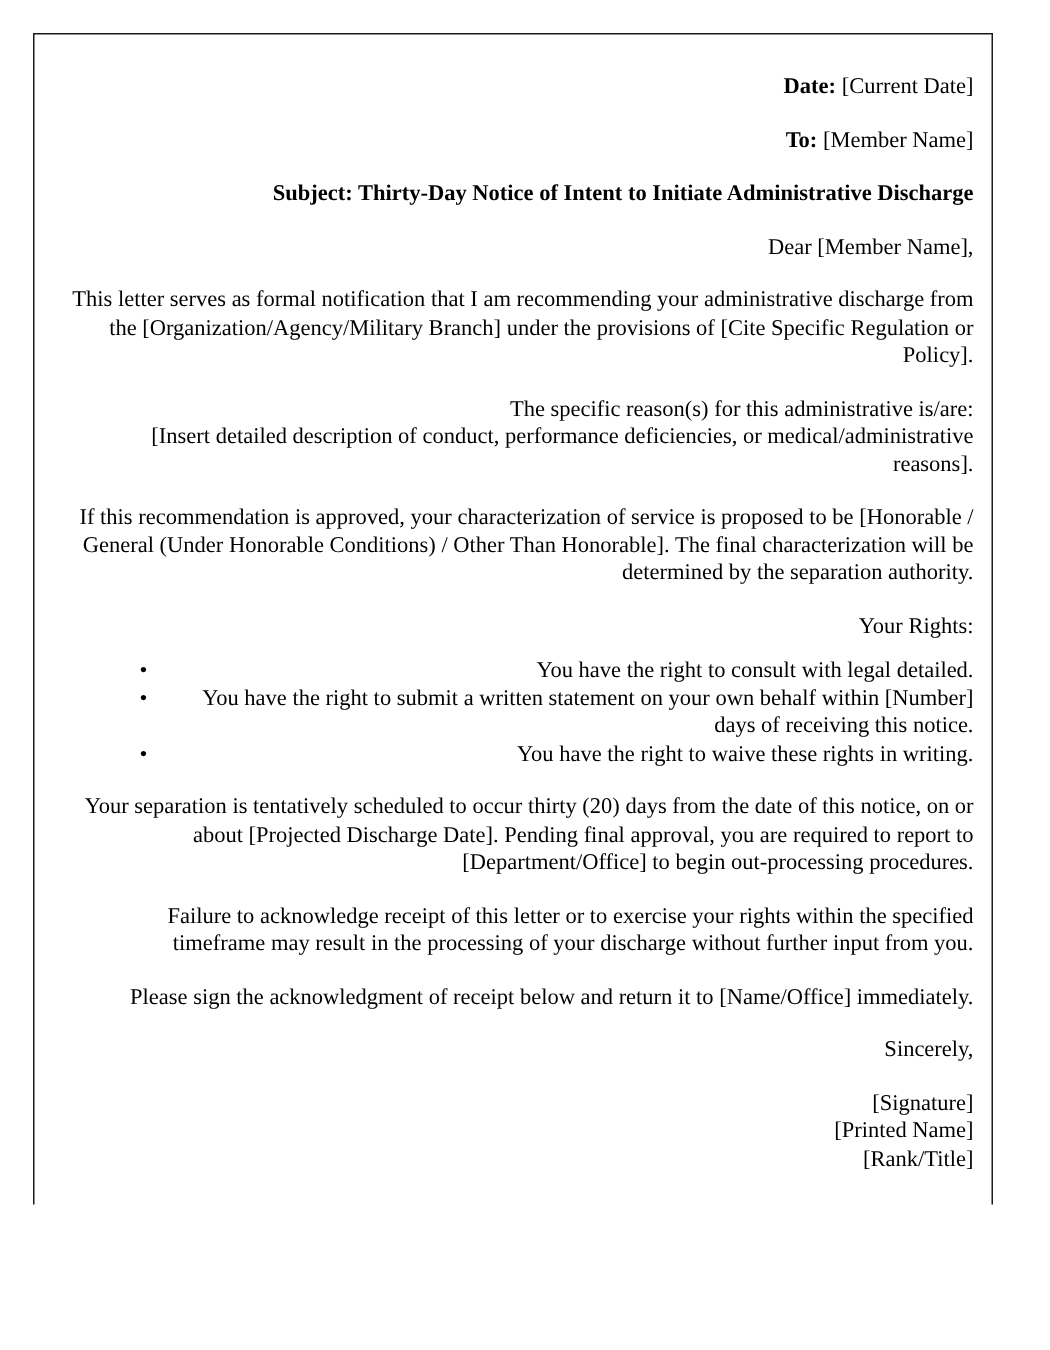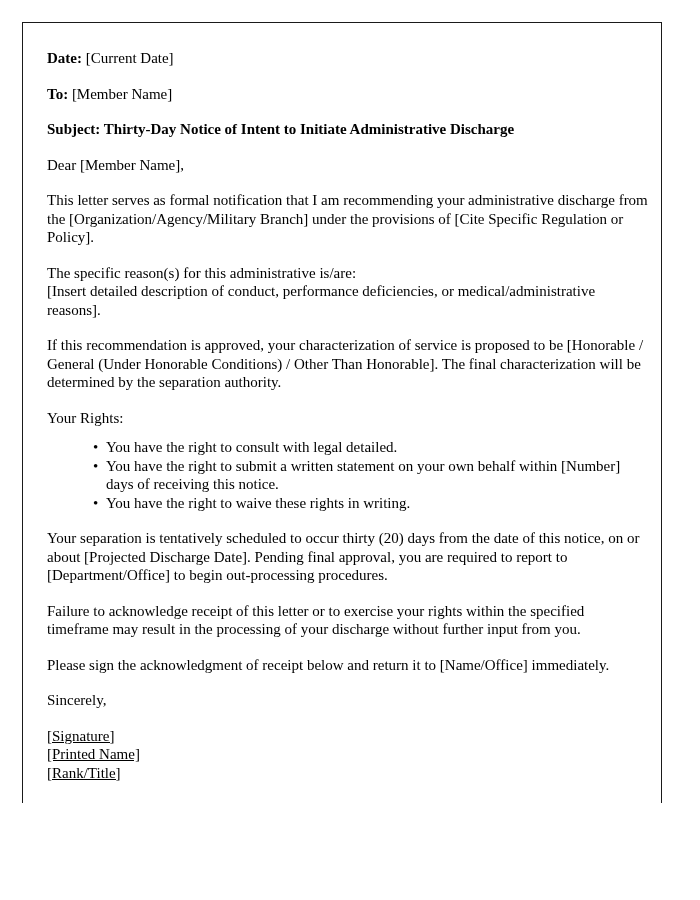--- a/index.html
+++ b/index.html
@@ -19,20 +19,21 @@
     position: absolute;
     left: 22px;
     top: 22px;
     width: 640px;
     height: 781px;
     border: 1px solid #1a1a1a;
     border-bottom: none;
     box-sizing: border-box;
     overflow: hidden;
     background: #ffffff;
+    text-align: right;
   }
 
   .letter-body {
     padding: 26px 12px 0 24px;
     font-size: 15px;
     line-height: 18.5px;
   }
 
   .block {
     margin: 0 0 17px 0;
@@ -70,21 +71,20 @@
     content: "\2022";
     position: absolute;
     left: 0;
     top: 0;
     font-size: 15px;
     line-height: 18.5px;
   }
 
   .sig-block p {
     margin: 0;
-    text-decoration: underline;
   }
 
   .closing-para {
     margin: 0 0 17px 0;
   }
 </style>
 </head>
 <body>
 
 <div class="page-frame">

